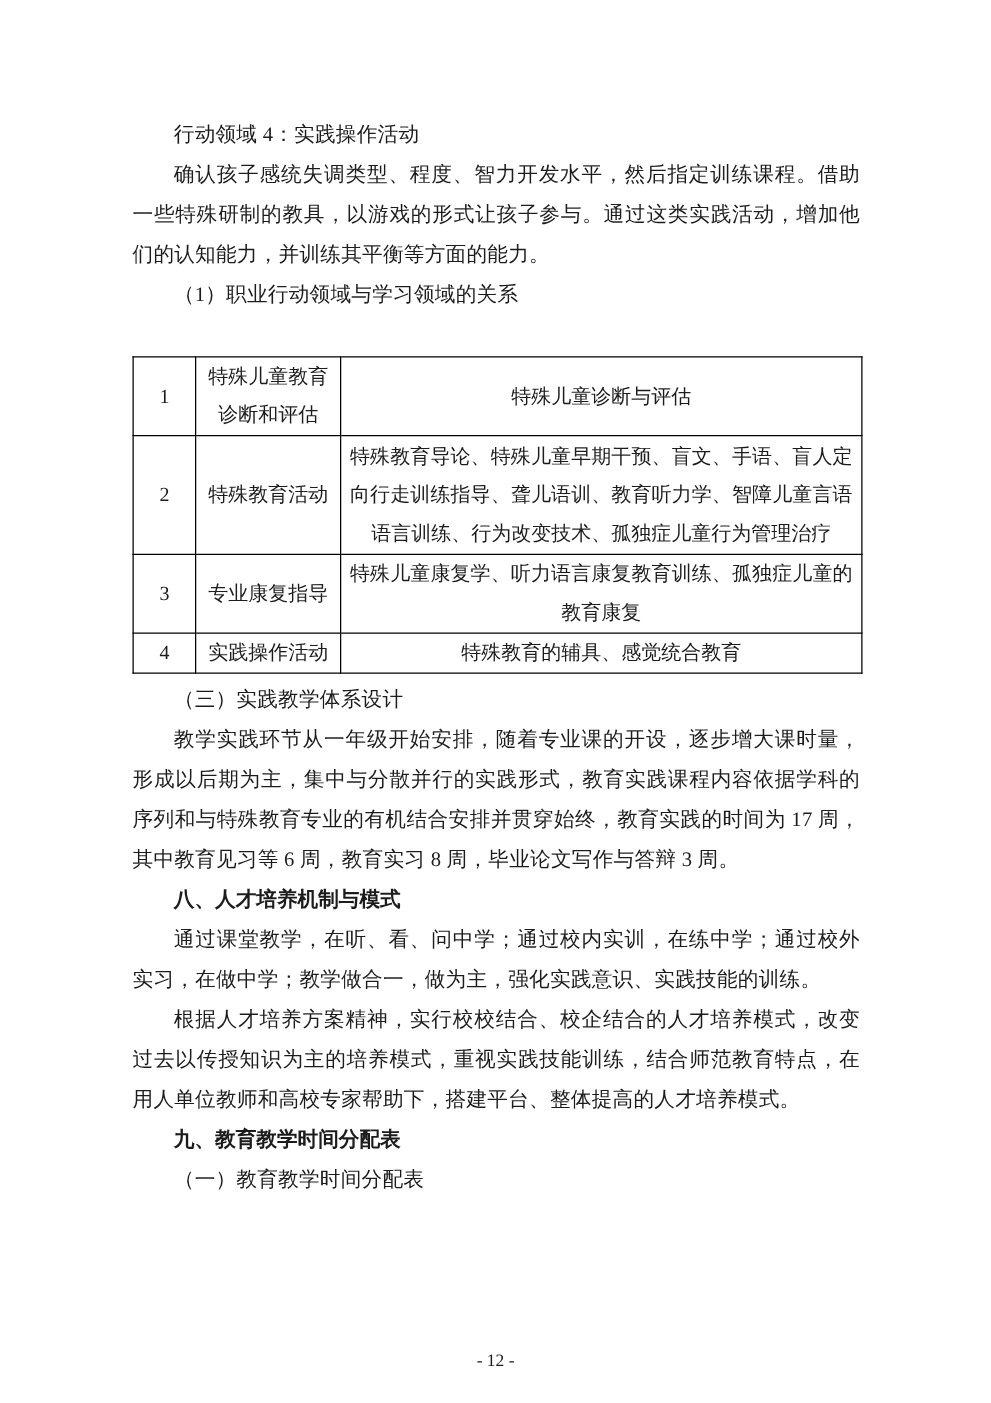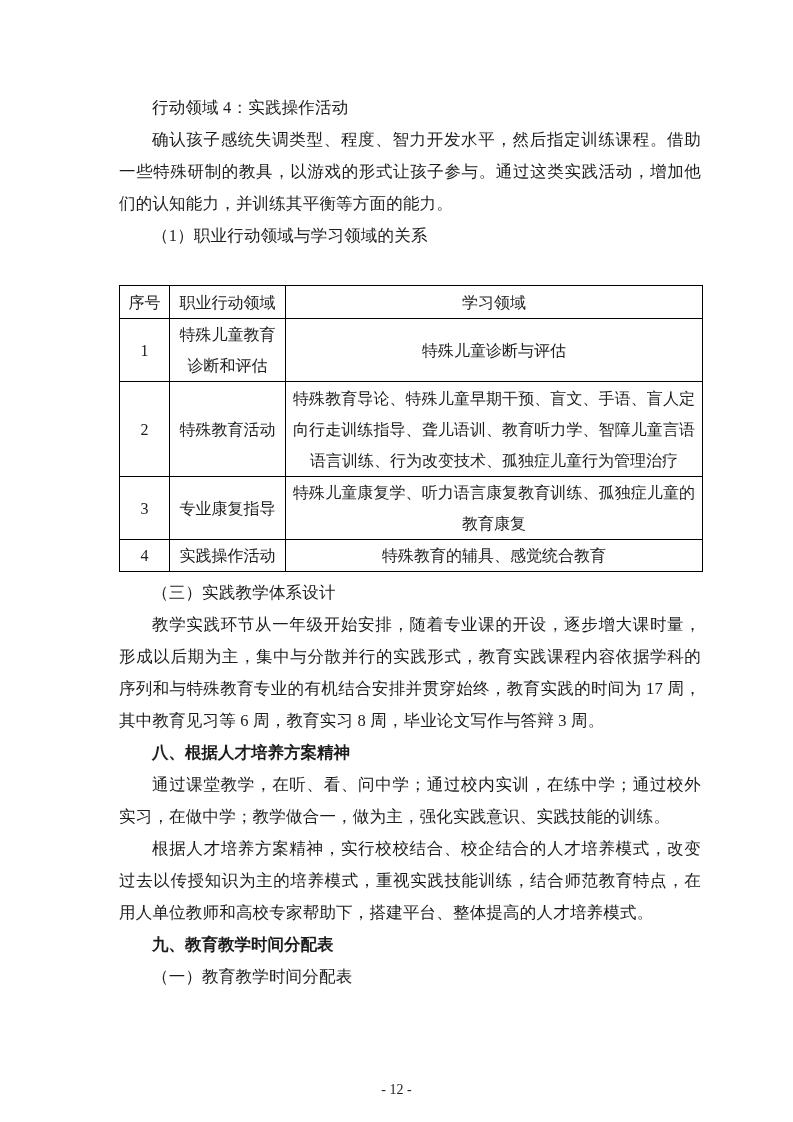--- a/index.html
+++ b/index.html
@@ -13,21 +13,20 @@
   }
   .page {
     position: absolute; left: 0; top: 0;
     width: 793px; height: 1122px;
     background: #ffffff;
   }
   .content {
     position: absolute;
     left: 106px; top: 92px;
     width: 582px;
-    margin-left: 13px;
   }
   .para {
     font-size: 16.5px;
     line-height: 32px;
     text-align: justify;
     text-indent: 2em;
     letter-spacing: 0.2px;
   }
   .heading {
     font-size: 16.5px;
@@ -84,25 +83,20 @@
 
     <p class="para">（1）职业行动领域与学习领域的关系</p>
 
     <table class="rel-table">
       <colgroup>
         <col class="col-no">
           <col class="col-dom">
           <col class="col-fld">
       </colgroup>
       <tbody>
-        <tr class="h-row">
-          <th class="h-no">序号</th>
-          <th class="h-dom">职业行动领域</th>
-          <th class="h-fld">学习领域</th>
-        </tr>
         <tr class="r1">
           <td class="c-no">1</td>
           <td class="c-dom">特殊儿童教育诊断和评估</td>
           <td class="c-fld">特殊儿童诊断与评估</td>
         </tr>
         <tr class="r2">
           <td class="c-no">2</td>
           <td class="c-dom">特殊教育活动</td>
           <td class="c-fld">特殊教育导论、特殊儿童早期干预、盲文、手语、盲人定向行走训练指导、聋儿语训、教育听力学、智障儿童言语语言训练、行为改变技术、孤独症儿童行为管理治疗</td>
         </tr>
@@ -116,21 +110,21 @@
           <td class="c-dom">实践操作活动</td>
           <td class="c-fld">特殊教育的辅具、感觉统合教育</td>
         </tr>
       </tbody>
     </table>
 
     <p class="para after-table">（三）实践教学体系设计</p>
 
     <p class="para">教学实践环节从一年级开始安排，随着专业课的开设，逐步增大课时量，形成以后期为主，集中与分散并行的实践形式，教育实践课程内容依据学科的序列和与特殊教育专业的有机结合安排并贯穿始终，教育实践的时间为 17 周，其中教育见习等 6 周，教育实习 8 周，毕业论文写作与答辩 3 周。</p>
 
-    <p class="heading">八、根据人才培养方案精神</p>
+    <p class="heading">八、人才培养机制与模式</p>
 
     <p class="para">通过课堂教学，在听、看、问中学；通过校内实训，在练中学；通过校外实习，在做中学；教学做合一，做为主，强化实践意识、实践技能的训练。</p>
 
     <p class="para">根据人才培养方案精神，实行校校结合、校企结合的人才培养模式，改变过去以传授知识为主的培养模式，重视实践技能训练，结合师范教育特点，在用人单位教师和高校专家帮助下，搭建平台、整体提高的人才培养模式。</p>
 
     <p class="heading">九、教育教学时间分配表</p>
 
     <p class="para">（一）教育教学时间分配表</p>
 
   </div>

